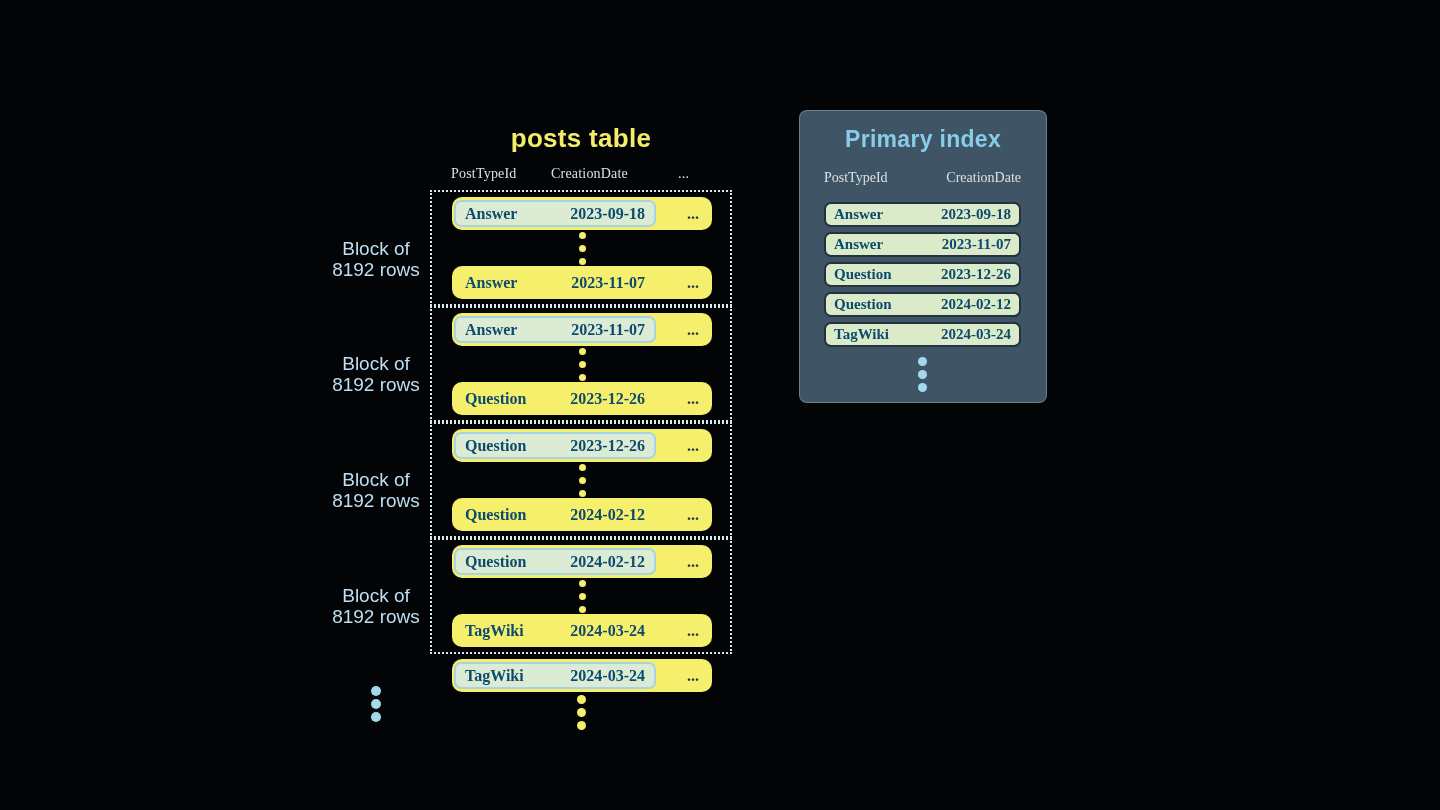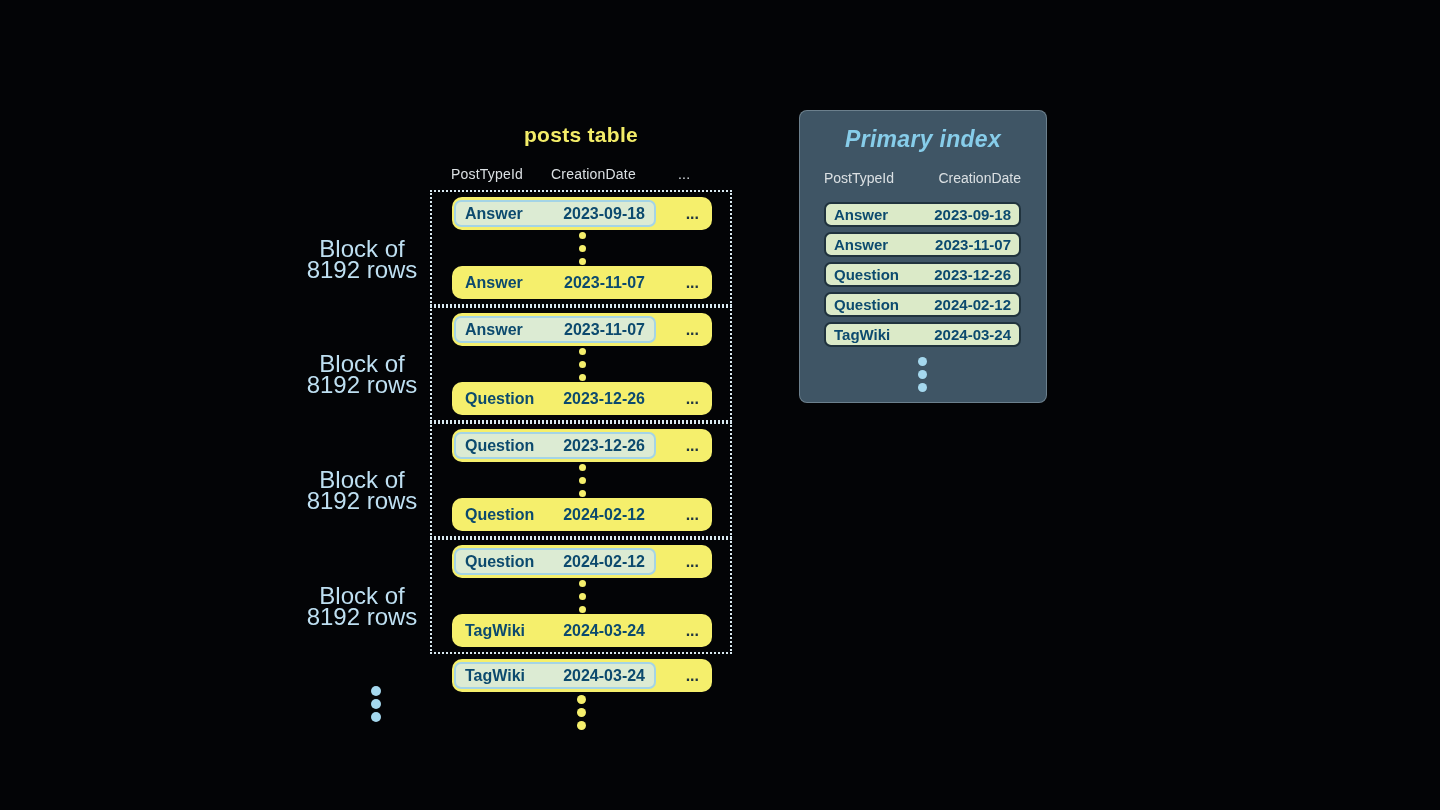--- a/index.html
+++ b/index.html
@@ -1,25 +1,25 @@
 <!DOCTYPE html>
 <html><head>
 <meta charset="utf-8">
 <style>
   html,body{margin:0;padding:0;background:#030406;}
   .stage{
     position:relative;width:1440px;height:810px;background:#030406;overflow:hidden;
     font-family:"Liberation Sans","DejaVu Sans",sans-serif;
   }
-  .mono{font-family:Liberation Sans, sans-serif;}
+  .mono{font-family:Liberation Serif, serif;}
 
   
   .pt-title{
     position:absolute;left:430px;top:123px;width:302px;text-align:center;
-    color:#f3ed68;font-size:21px;font-weight:600;letter-spacing:.3px;
+    color:#f3ed68;font-size:26px;font-weight:600;letter-spacing:.3px;
   }
   .pt-header,.pt-header-cd,.pt-header-dots{
     position:absolute;top:166px;color:#dbe0e3;font-size:14px;font-weight:500;letter-spacing:.2px;
   }
   .pt-header{left:451px;}
   .pt-header-cd{left:551px;}
   .pt-header-dots{left:678px;}
 
   .block{
     position:absolute;left:430px;width:302px;height:116px;box-sizing:border-box;
@@ -41,41 +41,41 @@
   .cellbox.hl{background:#dcebd3;border-color:#a4d4e6;}
   .ct{font-size:16px;font-weight:700;color:#0c4a6e;}
   .rdots{
     position:absolute;right:13px;top:8px;font-size:16px;font-weight:700;color:#1f3440;
   }
 
   .vdots{display:flex;flex-direction:column;align-items:center;gap:6px;align-self:center;}
   .vdots .dot{width:7px;height:7px;border-radius:50%;background:#f5ef6c;}
 
   .blocklabel{
-    position:absolute;left:292px;width:140px;text-align:center;
-    color:#bedff1;font-size:24px;font-weight:500;line-height:21px;
+    position:absolute;left:306px;width:140px;text-align:center;
+    color:#bedff1;font-size:19px;font-weight:500;line-height:21px;
   }
   .l1{top:238px;} .l2{top:353px;} .l3{top:469px;} .l4{top:585px;}
 
   .trail-row{position:absolute;left:452px;top:659px;}
 
   .trail-dots{position:absolute;left:577px;top:695px;display:flex;flex-direction:column;gap:4px;}
   .trail-dots .dot{width:9px;height:9px;border-radius:50%;background:#f5ef6c;}
 
   .more-blocks{position:absolute;left:371px;top:686px;display:flex;flex-direction:column;gap:3px;}
   .more-blocks .dot{width:10px;height:10px;border-radius:50%;background:#a5d8ee;}
 
   
   .panel{
     position:absolute;left:799px;top:110px;width:248px;height:293px;box-sizing:border-box;
     background:#3f5565;border:1px solid rgba(226,240,248,.28);border-radius:8px;
   }
   .pi-title{
     position:absolute;left:0;top:15px;width:100%;text-align:center;
-    color:#87cdea;font-size:23px;font-weight:600;letter-spacing:.3px;font-style:italic;
+    color:#87cdea;font-size:23px;font-weight:600;letter-spacing:.3px;
   }
   .pi-headers{
     position:absolute;left:24px;top:59px;width:197px;display:flex;justify-content:space-between;
     color:#dbe0e3;font-size:14px;font-weight:500;
   }
   .pi-rows{
     position:absolute;left:24px;top:91px;width:197px;
     display:flex;flex-direction:column;gap:5px;
   }
   .irow{

